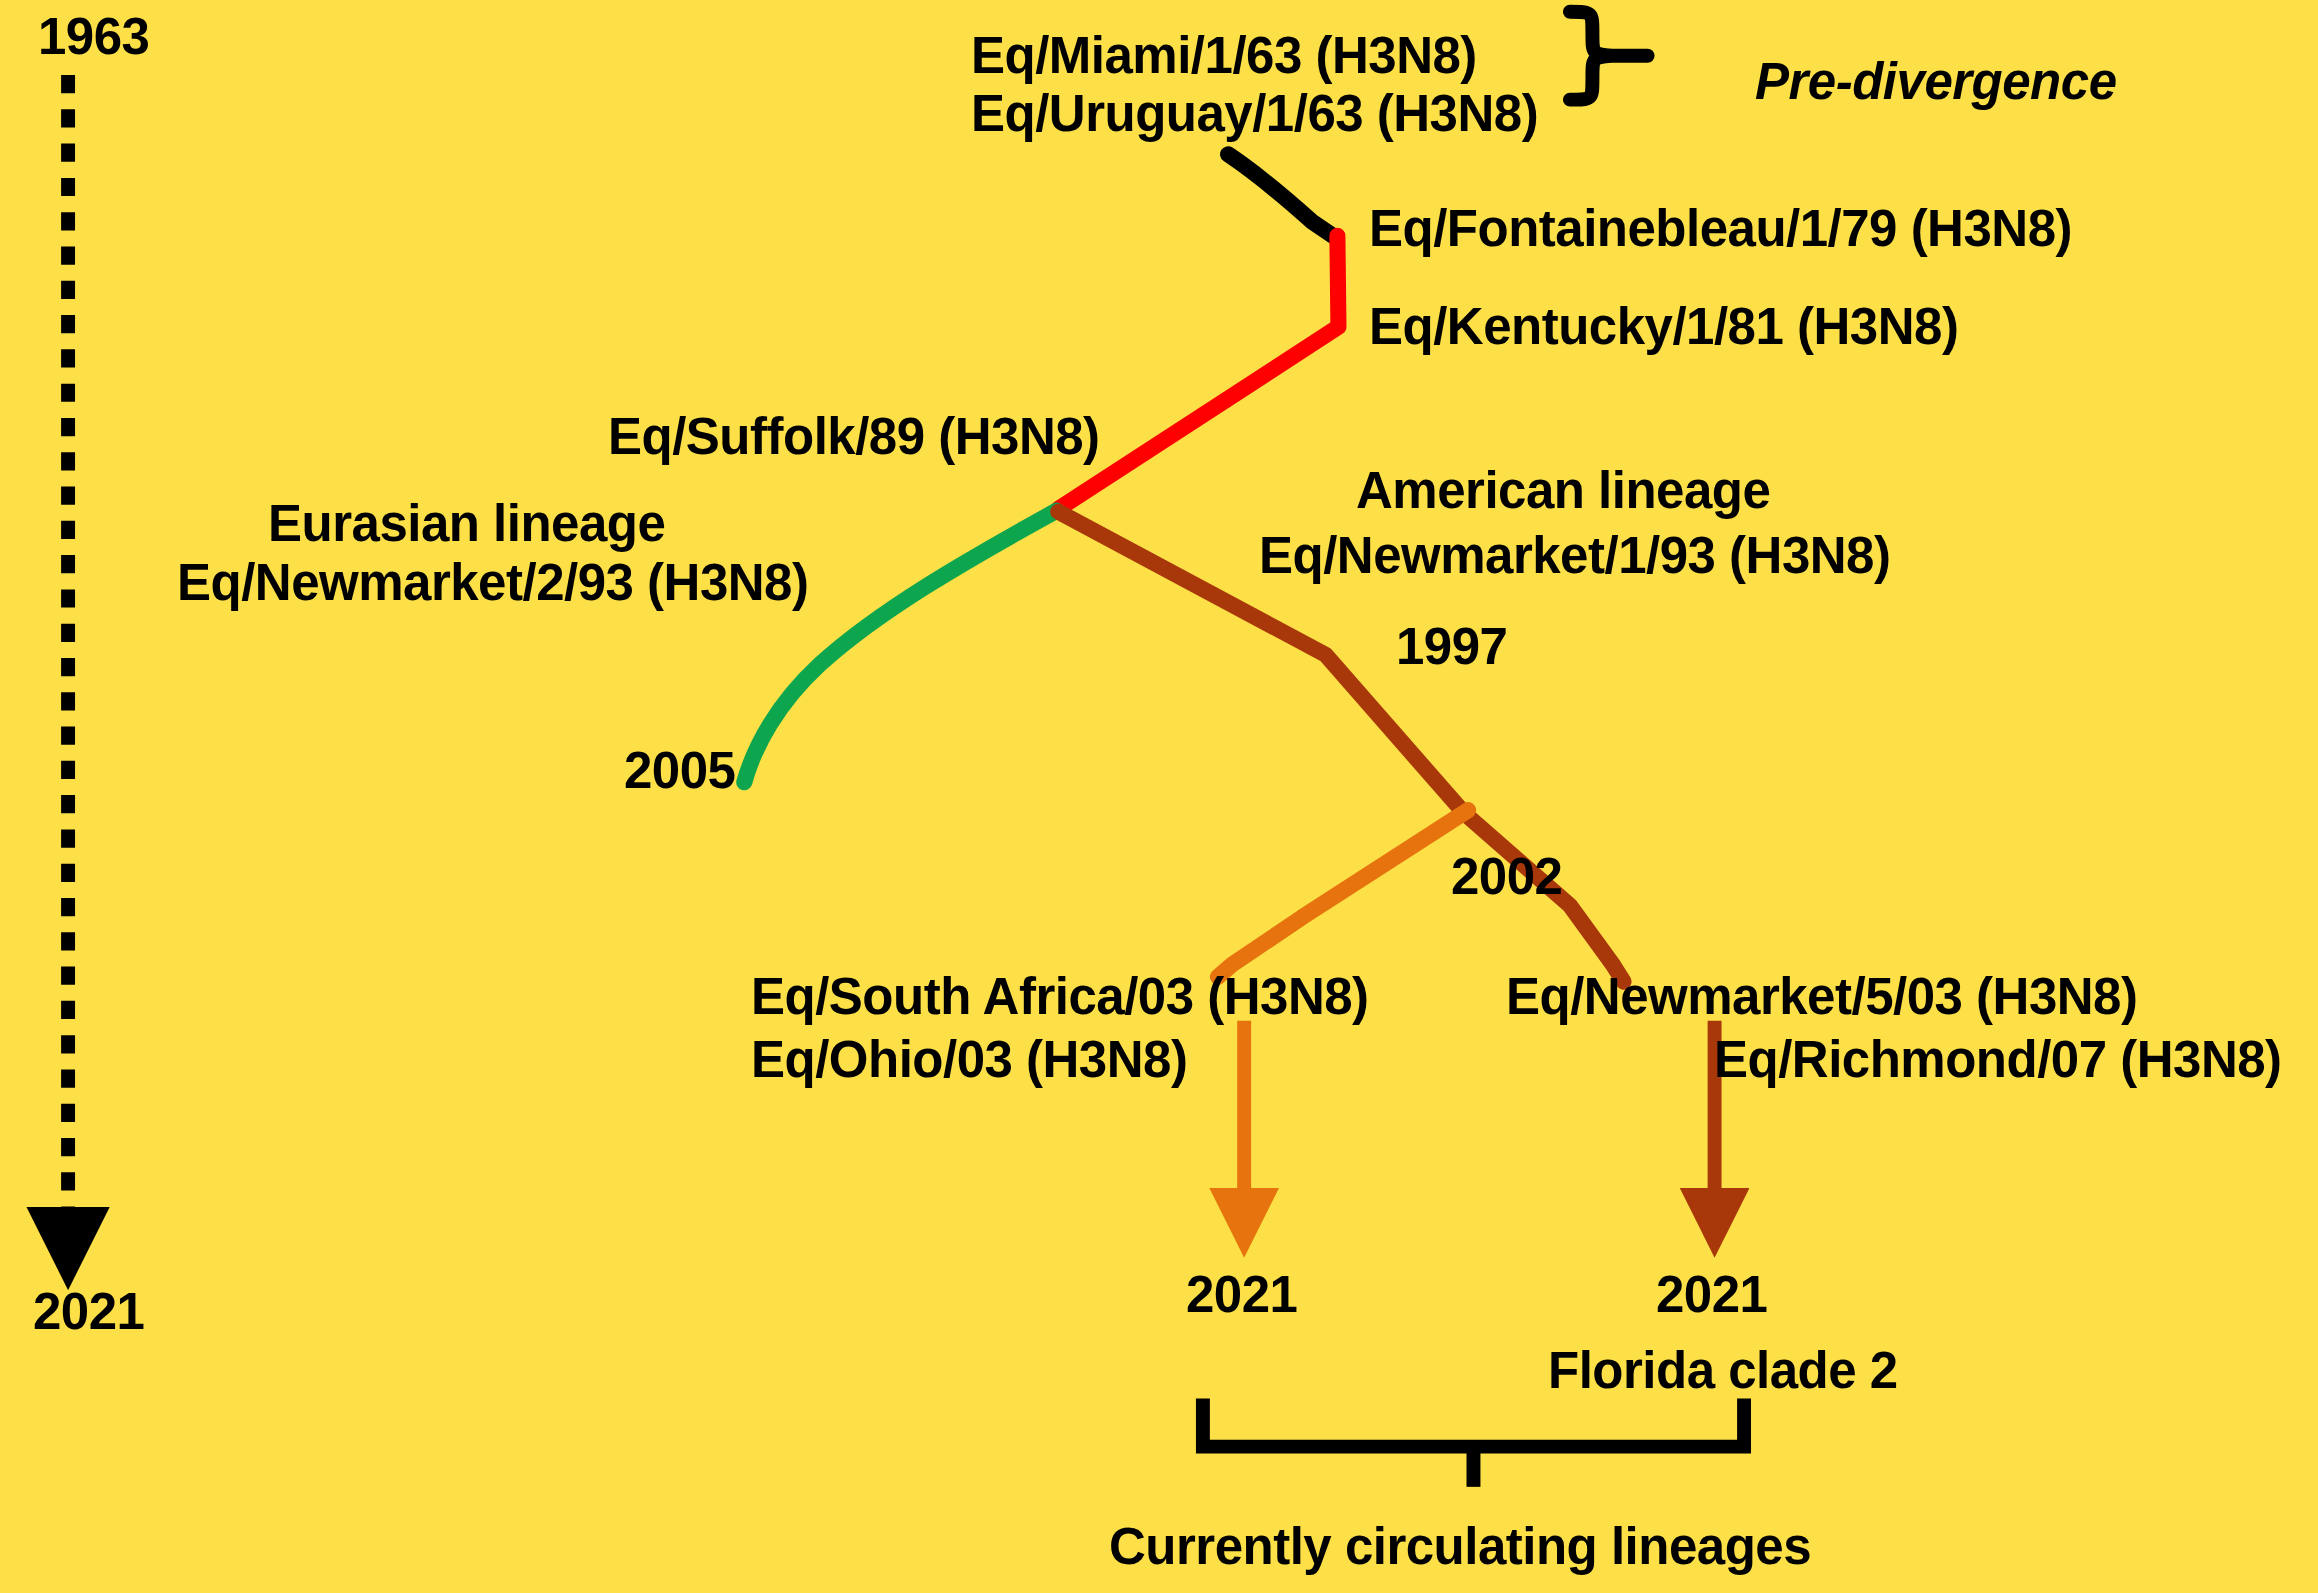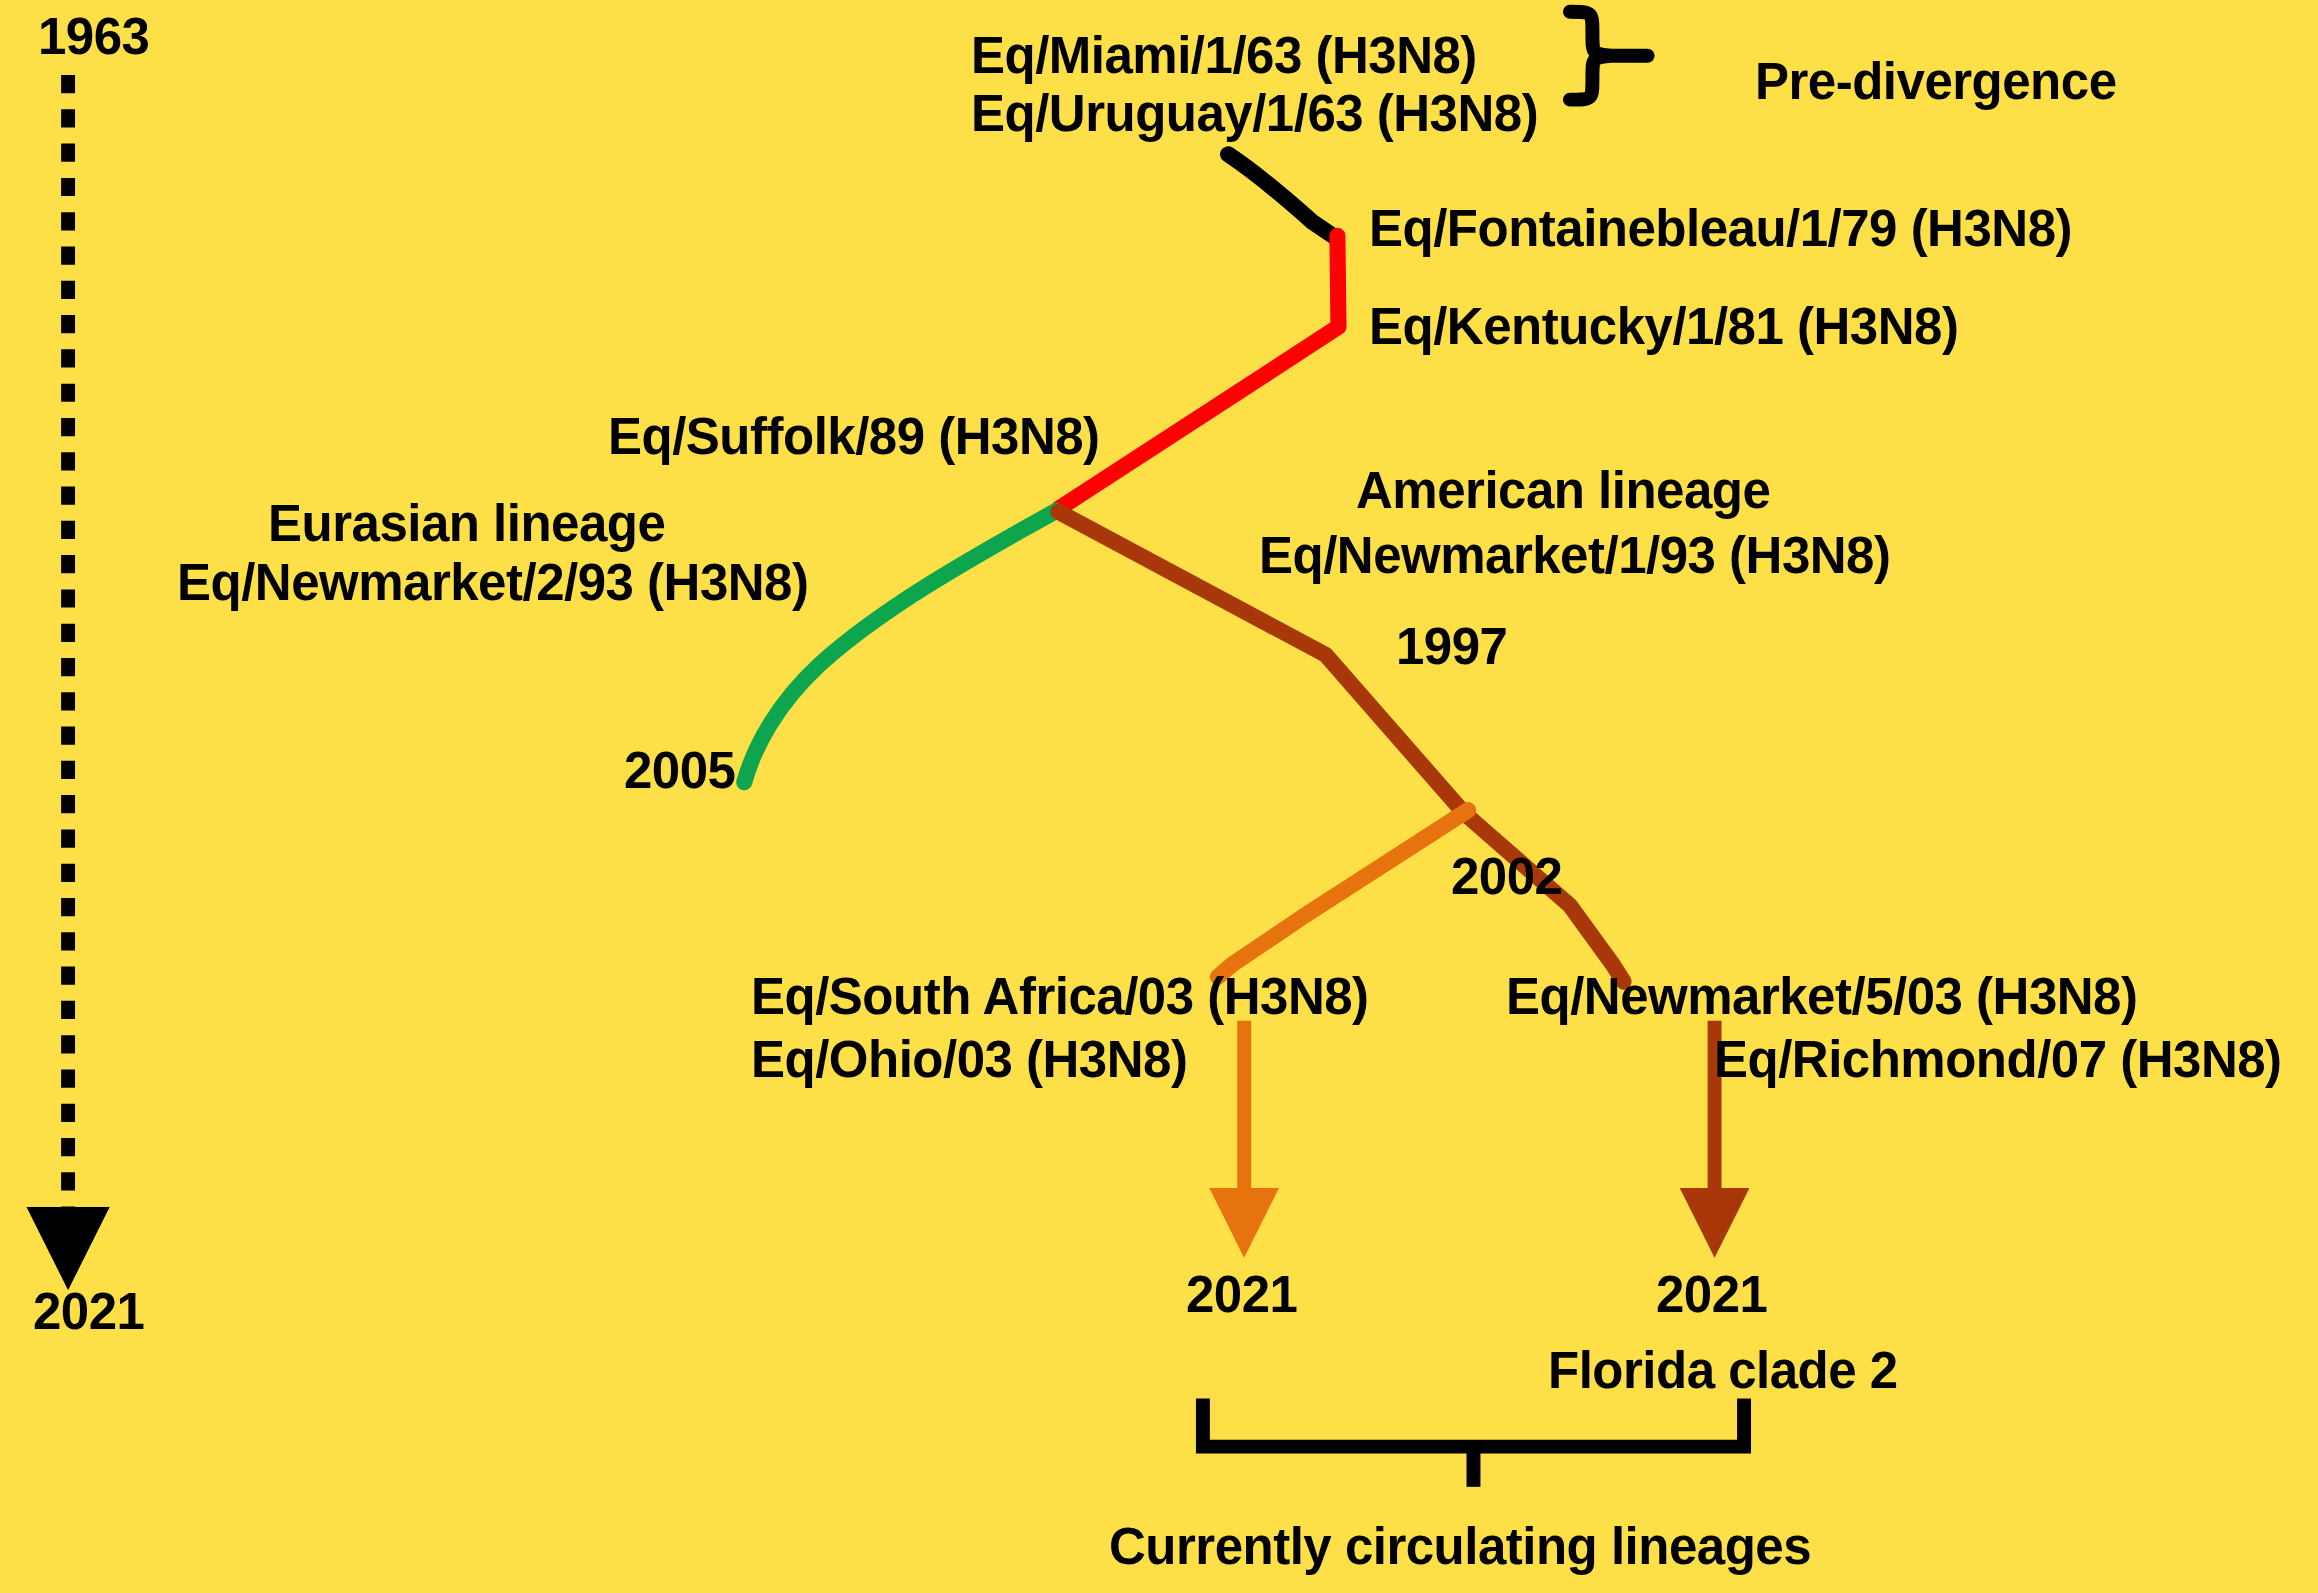--- a/index.html
+++ b/index.html
@@ -70,21 +70,21 @@
   </svg>
 
   <div class="lbl yr" style="left:38px; top:10.7px;">1963</div>
 
   <div class="lbl yr" style="left:33px; top:1286px;">2021</div>
 
   <div class="lbl" style="left:971px; top:29.5px;">Eq/Miami/1/63 (H3N8)</div>
 
   <div class="lbl" style="left:971px; top:88px;">Eq/Uruguay/1/63 (H3N8)</div>
 
-  <div class="lbl" style="left:1755px; top:56px;">Pre-divergence</div>
+  <div class="lbl" style="left:1755px; top:56px;font-style:italic;">Pre-divergence</div>
 
   <div class="lbl" style="left:1369px; top:203px;text-align:right;">Eq/Fontainebleau/1/79 (H3N8)</div>
 
   <div class="lbl" style="left:1369px; top:301px;">Eq/Kentucky/1/81 (H3N8)</div>
 
   <div class="lbl" style="left:608px; top:411px;">Eq/Suffolk/89 (H3N8)</div>
 
   <div class="lbl" style="left:268px; top:498px;">Eurasian lineage</div>
 
   <div class="lbl" style="left:177px; top:557px;">Eq/Newmarket/2/93 (H3N8)</div>

